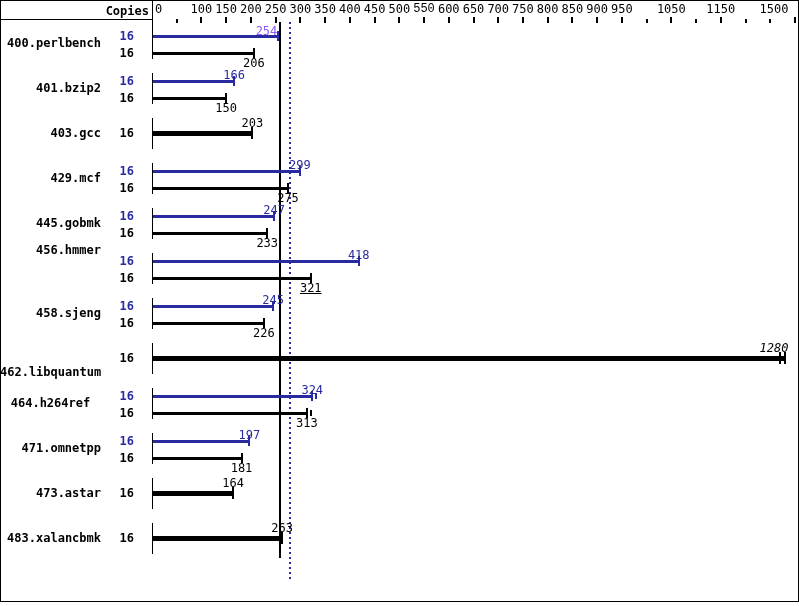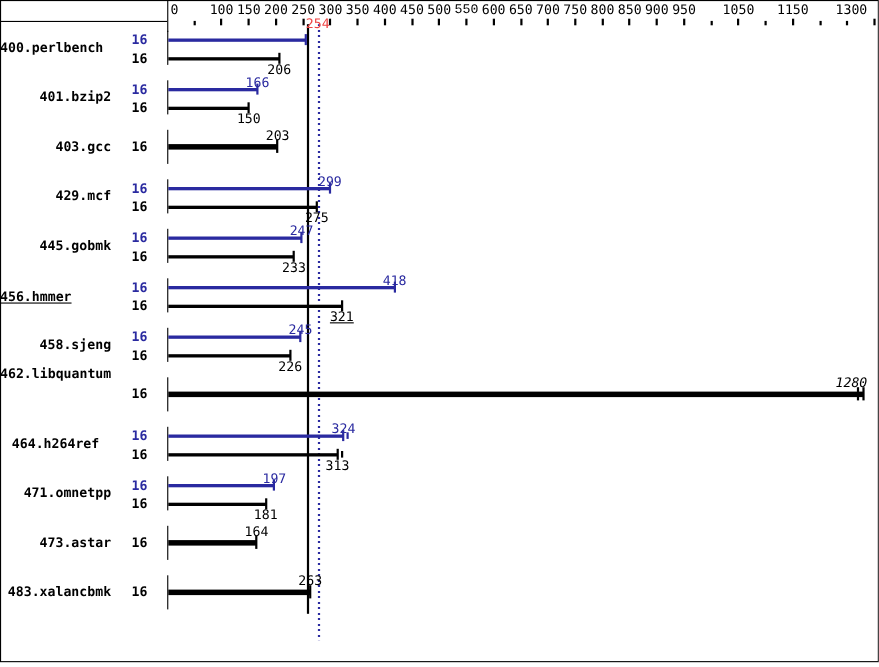--- a/index.html
+++ b/index.html
@@ -17,20 +17,21 @@
   #plot-top-border{left:152px;top:0;width:1px;height:29px;background:#000;}
   #summary-base{left:88px;top:560px;width:200px;text-align:right;}
   #summary-peak{left:208px;top:585px;}
 </style>
 </head>
 <body>
 
 <div id="canvas">
   <div id="outer-border" class="abs"></div>
 
+  <div id="copies-header" class="abs txt bold">Copies</div>
   <div id="header-underline" class="abs"></div>
   <div id="plot-top-border" class="abs"></div>
 
   <div id="axis" class="abs">
       <div class="abs txt" style="left: 155px; top: 2px;">0</div>
       <div class="abs txt" style="left: 179.462px; top: 2px; width: 44px; text-align: center;">100</div>
       <div class="abs " style="left: 200.462px; top: 17px; width: 2px; height: 6px; background: rgb(0, 0, 0);"></div>
       <div class="abs txt" style="left: 204.192px; top: 2px; width: 44px; text-align: center;">150</div>
       <div class="abs " style="left: 225.192px; top: 17px; width: 2px; height: 6px; background: rgb(0, 0, 0);"></div>
       <div class="abs txt" style="left: 228.923px; top: 2px; width: 44px; text-align: center;">200</div>
@@ -62,43 +63,43 @@
       <div class="abs txt" style="left: 550.423px; top: 2px; width: 44px; text-align: center;">850</div>
       <div class="abs " style="left: 571.423px; top: 17px; width: 2px; height: 6px; background: rgb(0, 0, 0);"></div>
       <div class="abs txt" style="left: 575.154px; top: 2px; width: 44px; text-align: center;">900</div>
       <div class="abs " style="left: 596.154px; top: 17px; width: 2px; height: 6px; background: rgb(0, 0, 0);"></div>
       <div class="abs txt" style="left: 599.885px; top: 2px; width: 44px; text-align: center;">950</div>
       <div class="abs " style="left: 620.885px; top: 17px; width: 2px; height: 6px; background: rgb(0, 0, 0);"></div>
       <div class="abs txt" style="left: 649.346px; top: 2px; width: 44px; text-align: center;">1050</div>
       <div class="abs " style="left: 670.346px; top: 17px; width: 2px; height: 6px; background: rgb(0, 0, 0);"></div>
       <div class="abs txt" style="left: 698.808px; top: 2px; width: 44px; text-align: center;">1150</div>
       <div class="abs " style="left: 719.808px; top: 17px; width: 2px; height: 6px; background: rgb(0, 0, 0);"></div>
-      <div class="abs txt" style="left: 752px; top: 2px; width: 44px; text-align: center;">1300</div>
+      <div class="abs txt" style="left: 752px; top: 2px; width: 44px; text-align: center;">1500</div>
       <div class="abs " style="left: 794px; top: 17px; width: 2px; height: 6px; background: rgb(0, 0, 0);"></div>
       <div class="abs " style="left: 175.731px; top: 19px; width: 2px; height: 4px; background: rgb(0, 0, 0);"></div>
       <div class="abs " style="left: 645.615px; top: 19px; width: 2px; height: 4px; background: rgb(0, 0, 0);"></div>
       <div class="abs " style="left: 695.077px; top: 19px; width: 2px; height: 4px; background: rgb(0, 0, 0);"></div>
       <div class="abs " style="left: 744.538px; top: 19px; width: 2px; height: 4px; background: rgb(0, 0, 0);"></div>
       <div class="abs " style="left: 769.269px; top: 19px; width: 2px; height: 4px; background: rgb(0, 0, 0);"></div>
     </div>
   <div id="reflines" class="abs">
       <div class="abs " style="left: 279.105px; top: 22px; width: 2px; height: 536px; background: rgb(0, 0, 0);"></div>
       <div class="abs " style="left: 289.492px; top: 22px; width: 2px; height: 560px; background: repeating-linear-gradient(rgb(42, 42, 160) 0px, rgb(42, 42, 160) 2px, transparent 2px, transparent 5px);"></div>
     </div>
   <div id="rows" class="abs">
       <div class="abs " style="left: 0px; top: 0px;">
-        <div class="abs txt bold" style="left: 0px; top: 36px; width: 101px; ">400.perlbench</div>
+        <div class="abs txt bold" style="left: 0px; top: 36px; width: 101px; text-align: right;">400.perlbench</div>
         <div class="abs " style="left: 152px; top: 28px; width: 1px; height: 31px; background: rgb(0, 0, 0);"></div>
         <div class="abs txt bold" style="left: 104px; top: 29px; width: 30px; text-align: right; color: rgb(42, 42, 160);">16</div>
         <div class="abs txt bold" style="left: 104px; top: 46px; width: 30px; text-align: right;">16</div>
         <div class="abs " style="left: 153px; top: 35px; width: 124.632px; height: 3px; background: rgb(42, 42, 160);"></div>
         <div class="abs " style="left: 276.632px; top: 31px; width: 2px; height: 10px; background: rgb(42, 42, 160);"></div>
         <div class="abs " style="left: 153px; top: 52px; width: 100.891px; height: 3px; background: rgb(0, 0, 0);"></div>
         <div class="abs " style="left: 252.891px; top: 48px; width: 2px; height: 10px; background: rgb(0, 0, 0);"></div>
-        <div class="abs txt" style="left: 255.632px; top: 14px; width: 44px; text-align: right; color: #ef4444;">254</div>
+        <div class="abs txt" style="left: 255.632px; top: 24px; width: 44px; text-align: left; color: #8b5cf6;">254</div>
         <div class="abs txt" style="left: 231.891px; top: 56px; width: 44px; text-align: center; color: rgb(0, 0, 0);">206</div>
       </div>
       <div class="abs " style="left: 0px; top: 0px;">
         <div class="abs txt bold" style="left: 0px; top: 81px; width: 101px; text-align: right;">401.bzip2</div>
         <div class="abs " style="left: 152px; top: 73px; width: 1px; height: 31px; background: rgb(0, 0, 0);"></div>
         <div class="abs txt bold" style="left: 104px; top: 74px; width: 30px; text-align: right; color: rgb(42, 42, 160);">16</div>
         <div class="abs txt bold" style="left: 104px; top: 91px; width: 30px; text-align: right;">16</div>
         <div class="abs " style="left: 153px; top: 80px; width: 81.1062px; height: 3px; background: rgb(42, 42, 160);"></div>
         <div class="abs " style="left: 233.106px; top: 76px; width: 2px; height: 10px; background: rgb(42, 42, 160);"></div>
         <div class="abs " style="left: 153px; top: 97px; width: 73.1923px; height: 3px; background: rgb(0, 0, 0);"></div>
@@ -132,21 +133,21 @@
         <div class="abs txt bold" style="left: 104px; top: 209px; width: 30px; text-align: right; color: rgb(42, 42, 160);">16</div>
         <div class="abs txt bold" style="left: 104px; top: 226px; width: 30px; text-align: right;">16</div>
         <div class="abs " style="left: 153px; top: 215px; width: 121.17px; height: 3px; background: rgb(42, 42, 160);"></div>
         <div class="abs " style="left: 273.17px; top: 211px; width: 2px; height: 10px; background: rgb(42, 42, 160);"></div>
         <div class="abs " style="left: 153px; top: 232px; width: 114.245px; height: 3px; background: rgb(0, 0, 0);"></div>
         <div class="abs " style="left: 266.245px; top: 228px; width: 2px; height: 10px; background: rgb(0, 0, 0);"></div>
         <div class="abs txt" style="left: 252.17px; top: 203px; width: 44px; text-align: center; color: rgb(42, 42, 160);">247</div>
         <div class="abs txt" style="left: 245.245px; top: 236px; width: 44px; text-align: center; color: rgb(0, 0, 0);">233</div>
       </div>
       <div class="abs " style="left: 0px; top: 0px;">
-        <div class="abs txt bold" style="left: 0px; top: 263px; width: 101px; text-align: left; text-decoration: underline;">456.hmmer</div>
+        <div class="abs txt bold" style="left: 0px; top: 243px; width: 101px; text-align: right;">456.hmmer</div>
         <div class="abs " style="left: 152px; top: 253px; width: 1px; height: 31px; background: rgb(0, 0, 0);"></div>
         <div class="abs txt bold" style="left: 104px; top: 254px; width: 30px; text-align: right; color: rgb(42, 42, 160);">16</div>
         <div class="abs txt bold" style="left: 104px; top: 271px; width: 30px; text-align: right;">16</div>
         <div class="abs " style="left: 153px; top: 260px; width: 205.749px; height: 3px; background: rgb(42, 42, 160);"></div>
         <div class="abs " style="left: 357.749px; top: 256px; width: 2px; height: 10px; background: rgb(42, 42, 160);"></div>
         <div class="abs " style="left: 153px; top: 277px; width: 157.772px; height: 3px; background: rgb(0, 0, 0);"></div>
         <div class="abs " style="left: 309.772px; top: 273px; width: 2px; height: 10px; background: rgb(0, 0, 0);"></div>
         <div class="abs txt" style="left: 336.749px; top: 248px; width: 44px; text-align: center; color: rgb(42, 42, 160);">418</div>
         <div class="abs txt" style="left: 288.772px; top: 281px; width: 44px; text-align: center; color: rgb(0, 0, 0); text-decoration: underline;">321</div>
       </div>
@@ -156,21 +157,21 @@
         <div class="abs txt bold" style="left: 104px; top: 299px; width: 30px; text-align: right; color: rgb(42, 42, 160);">16</div>
         <div class="abs txt bold" style="left: 104px; top: 316px; width: 30px; text-align: right;">16</div>
         <div class="abs " style="left: 153px; top: 305px; width: 120.181px; height: 3px; background: rgb(42, 42, 160);"></div>
         <div class="abs " style="left: 272.181px; top: 301px; width: 2px; height: 10px; background: rgb(42, 42, 160);"></div>
         <div class="abs " style="left: 153px; top: 322px; width: 110.783px; height: 3px; background: rgb(0, 0, 0);"></div>
         <div class="abs " style="left: 262.783px; top: 318px; width: 2px; height: 10px; background: rgb(0, 0, 0);"></div>
         <div class="abs txt" style="left: 251.181px; top: 293px; width: 44px; text-align: center; color: rgb(42, 42, 160);">245</div>
         <div class="abs txt" style="left: 241.783px; top: 326px; width: 44px; text-align: center; color: rgb(0, 0, 0);">226</div>
       </div>
       <div class="abs " style="left: 0px; top: 0px;">
-        <div class="abs txt bold" style="left: 0px; top: 333px; width: 101px; ">462.libquantum</div>
+        <div class="abs txt bold" style="left: 0px; top: 365px; width: 101px; ">462.libquantum</div>
         <div class="abs " style="left: 152px; top: 343px; width: 1px; height: 31px; background: rgb(0, 0, 0);"></div>
         <div class="abs txt bold" style="left: 104px; top: 351px; width: 30px; text-align: right;">16</div>
         <div class="abs " style="left: 153px; top: 356px; width: 632.108px; height: 5px; background: rgb(0, 0, 0);"></div>
         <div class="abs " style="left: 784.108px; top: 352px; width: 2px; height: 12px; background: rgb(0, 0, 0);"></div>
         <div class="abs " style="left: 779.108px; top: 352px; width: 2px; height: 12px; background: rgb(0, 0, 0);"></div>
         <div class="abs txt" style="left: 752px; top: 341px; width: 44px; text-align: center; color: rgb(0, 0, 0); font-style: italic;">1280</div>
       </div>
       <div class="abs " style="left: 0px; top: 0px;">
         <div class="abs txt bold" style="left: 0px; top: 396px; width: 101px; text-align: center;">464.h264ref</div>
         <div class="abs " style="left: 152px; top: 388px; width: 1px; height: 31px; background: rgb(0, 0, 0);"></div>

